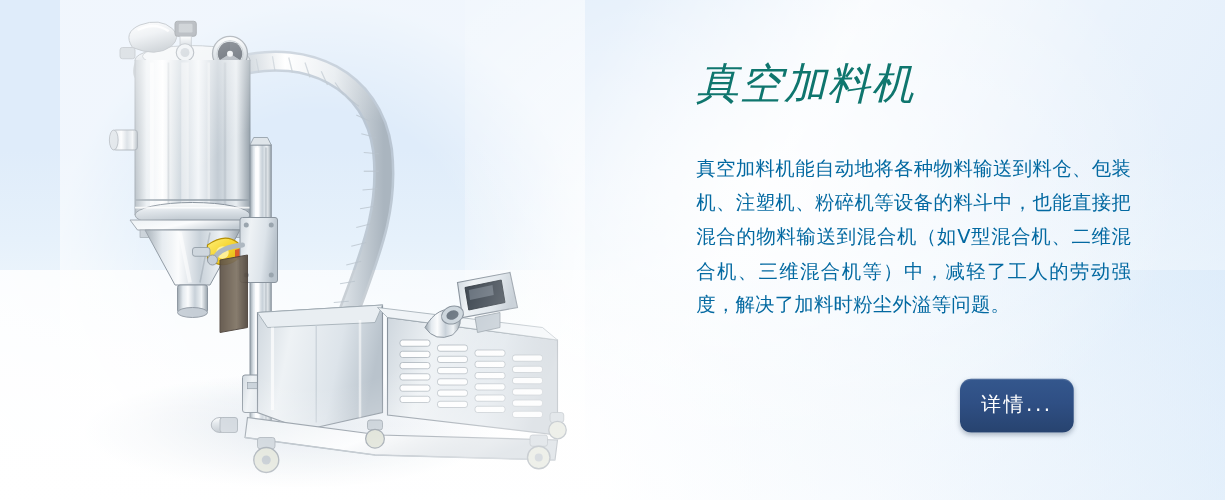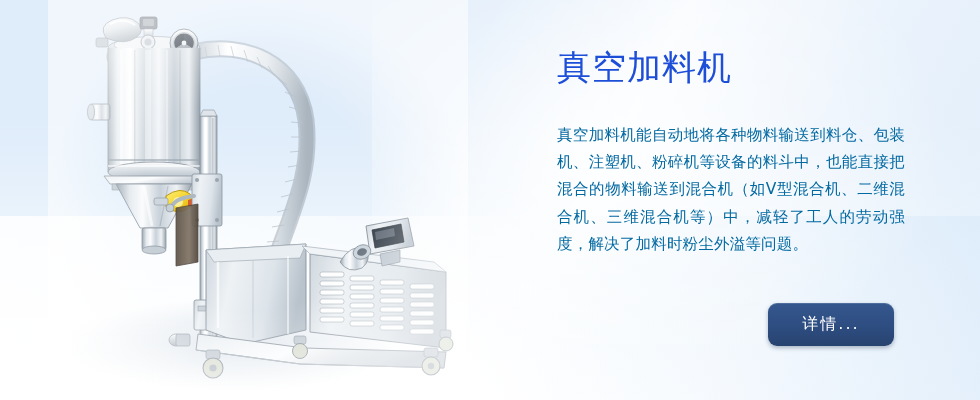--- a/index.html
+++ b/index.html
@@ -52,35 +52,36 @@
   }
   .photo svg { position: absolute; left: 0; top: 0; display: block; }
 
   
   .copy { position: absolute; left: 557px; top: 44px; width: 350px; }
   .headline {
     margin: 0;
     font-size: 34px;
     line-height: 46px;
     font-weight: normal;
-    color: #1d4ed8;
+    color: #0f766e;
     letter-spacing: 1px;
+    font-style: italic;
   }
   .body-copy {
     margin: 0;
     position: absolute; left: 557px; top: 122px; width: 348px;
     font-size: 15.5px;
     line-height: 27.2px;
     color: #0369a1;
     text-align: justify;
     letter-spacing: 0.2px;
   }
   .cta {
     position: absolute; left: 768px; top: 303px;
-    width: 126px; height: 43px;
+    width: 91px; height: 43px;
     border: 0; padding: 0;
     border-radius: 9px;
     background: linear-gradient(to bottom, #34578d 0%, #2f4f84 45%, #27436f 100%);
     color: #ffffff;
     font-size: 16px;
     letter-spacing: 2px;
     font-family: "DejaVu Sans", "Liberation Sans", sans-serif;
     cursor: pointer;
     box-shadow: 0 2px 4px rgba(40,60,90,0.35), inset 0 1px 0 rgba(255,255,255,0.14);
   }

